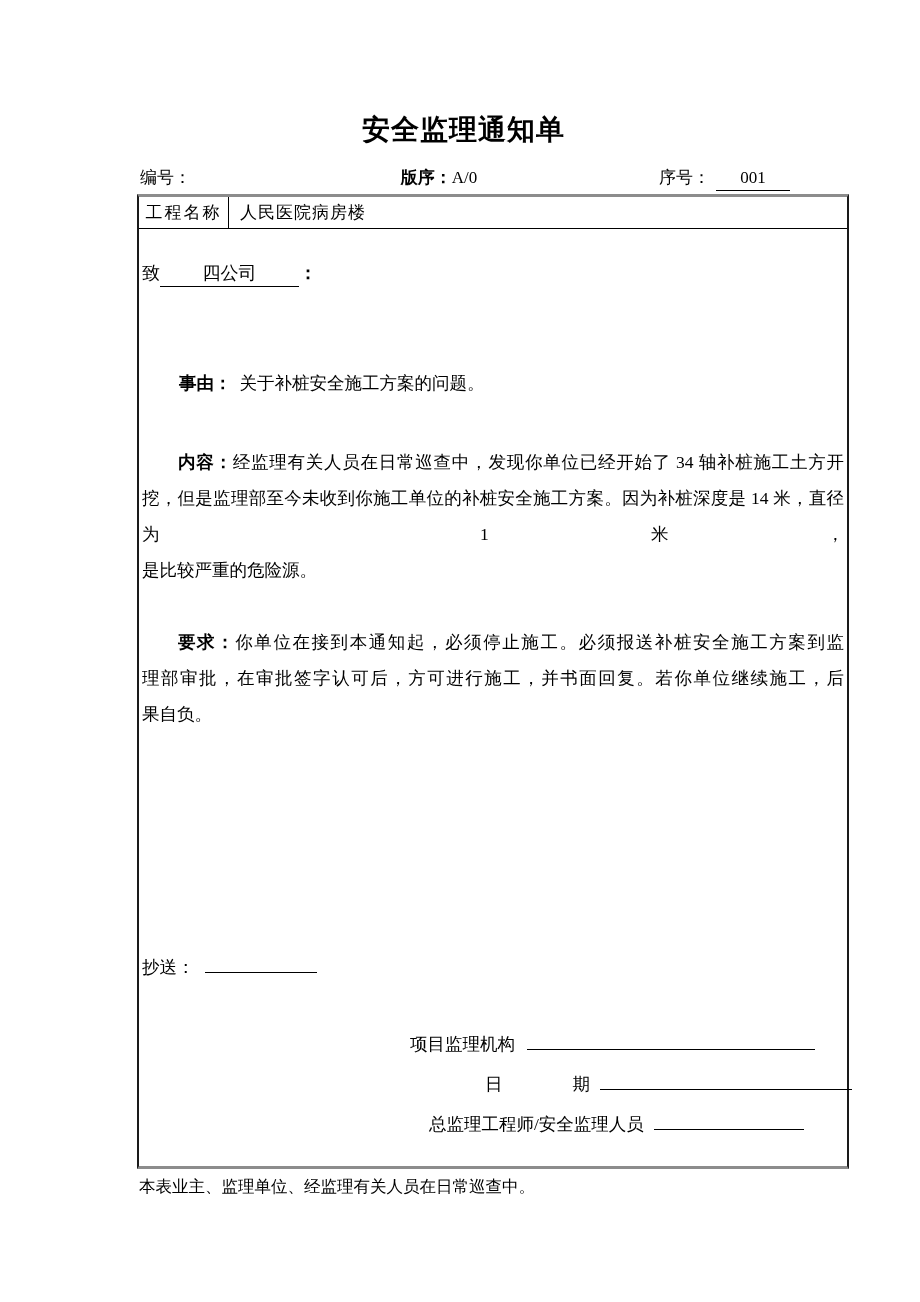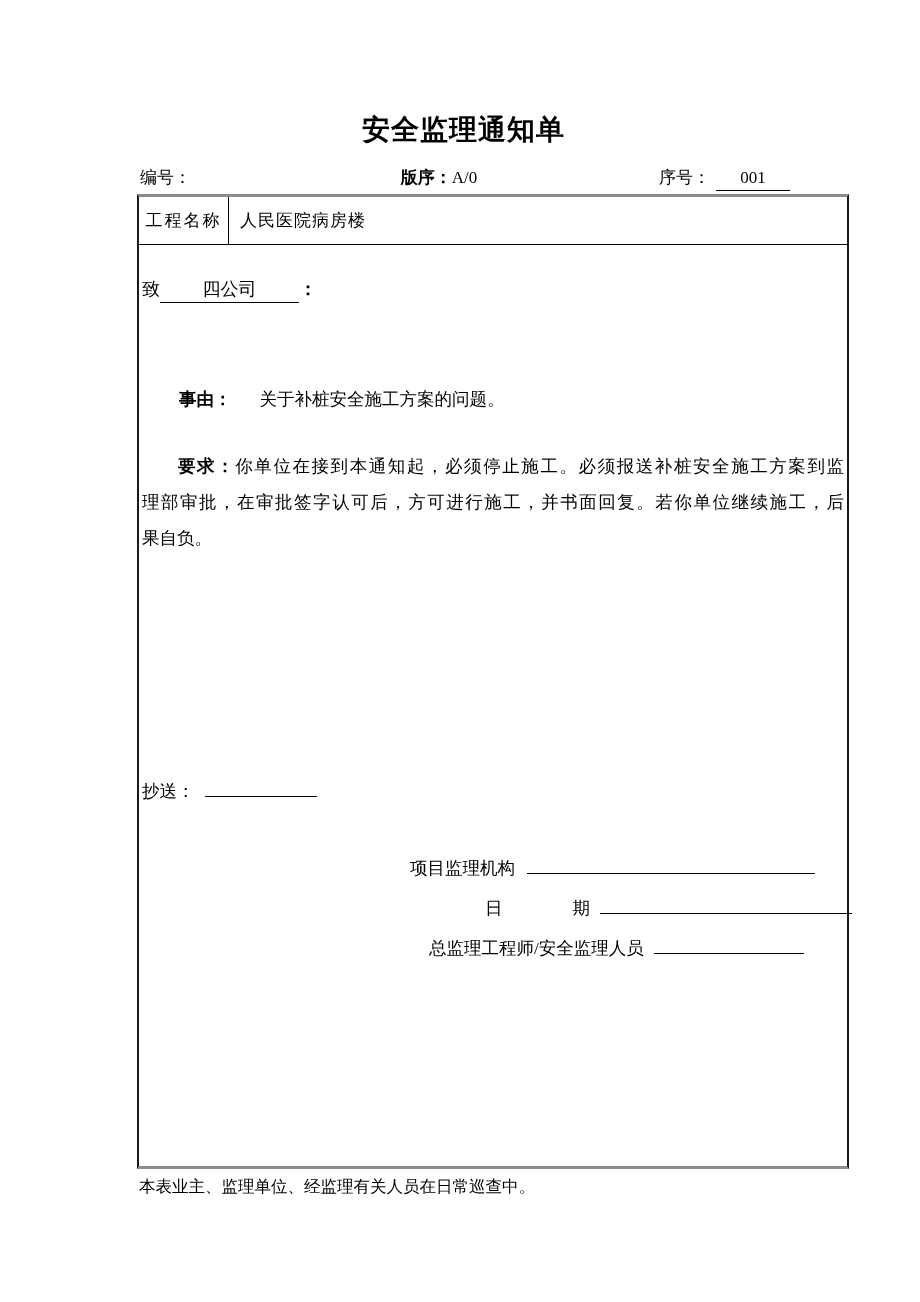--- a/index.html
+++ b/index.html
@@ -31,38 +31,38 @@
   
   .box {
     margin: 3px 0 0 137px; width: 712px; height: 975px;
     box-sizing: border-box;
     border-top: 3px solid #8c8c8c;
     border-bottom: 3px solid #8c8c8c;
     border-left: 2px solid #1a1a1a;
     border-right: 2px solid #1a1a1a;
   }
   .project-row {
-    display: flex; height: 48px; box-sizing: border-box;
+    display: flex; height: 32px; box-sizing: border-box;
     border-bottom: 1px solid #000; font-size: 17px;
   }
   .cell-label {
     width: 90px; box-sizing: border-box; border-right: 1px solid #000;
     display: flex; align-items: center; justify-content: center;
     letter-spacing: 2px;
   }
   .cell-value { flex: 1; display: flex; align-items: center; padding-left: 11px; letter-spacing: 1px; }
 
   .box-body { padding: 0 3px 0 2px; font-size: 17.5px; }
 
   .to-line { margin: 32px 0 0 1px; line-height: 25px; font-size: 18px; }
   .to-u { width: 139px; text-align: center; }
   .to-line b { font-weight: bold; }
 
   .subject { margin: 84px 0 0 38px; line-height: 25px; }
-  .subject b { margin-right: 28px; }
+  .subject b { margin-right: 8px; }
 
   .para { margin: 48px 0 0 1px; }
   .para.req { margin-top: 36px; }
   .line { line-height: 36px; white-space: nowrap; }
   .line.fill { white-space: normal; text-align: justify; text-align-last: justify; }
   .para .line:first-child { text-indent: 36px; }
   .para b { font-weight: bold; }
 
   .cc { margin: 220px 0 0 1px; line-height: 25px; }
   .cc-u { width: 112px; margin-left: 10px; height: 20px; }
@@ -101,20 +101,25 @@
     <div class="box-body">
 
       <div class="to-line">
         <span>致</span><span class="u to-u">四公司</span><b>：</b>
       </div>
 
       <div class="subject">
         <b>事由：</b><span>关于补桩安全施工方案的问题。</span>
       </div>
 
+      <div class="para content">
+        <div class="line fill"><b>内容：</b><span>经监理有关人员在日常巡查中，发现你单位已经开始了 34 轴补桩施工土方开</span></div>
+        <div class="line fill">挖，但是监理部至今未收到你施工单位的补桩安全施工方案。因为补桩深度是 14 米，直径为 1 米，</div>
+        <div class="line">是比较严重的危险源。</div>
+      </div>
 
       <div class="para req">
         <div class="line fill"><b>要求：</b><span>你单位在接到本通知起，必须停止施工。必须报送补桩安全施工方案到监</span></div>
         <div class="line fill">理部审批，在审批签字认可后，方可进行施工，并书面回复。若你单位继续施工，后</div>
         <div class="line">果自负。</div>
       </div>
 
       <div class="cc">
         <span>抄送：</span><span class="u cc-u"></span>
       </div>

